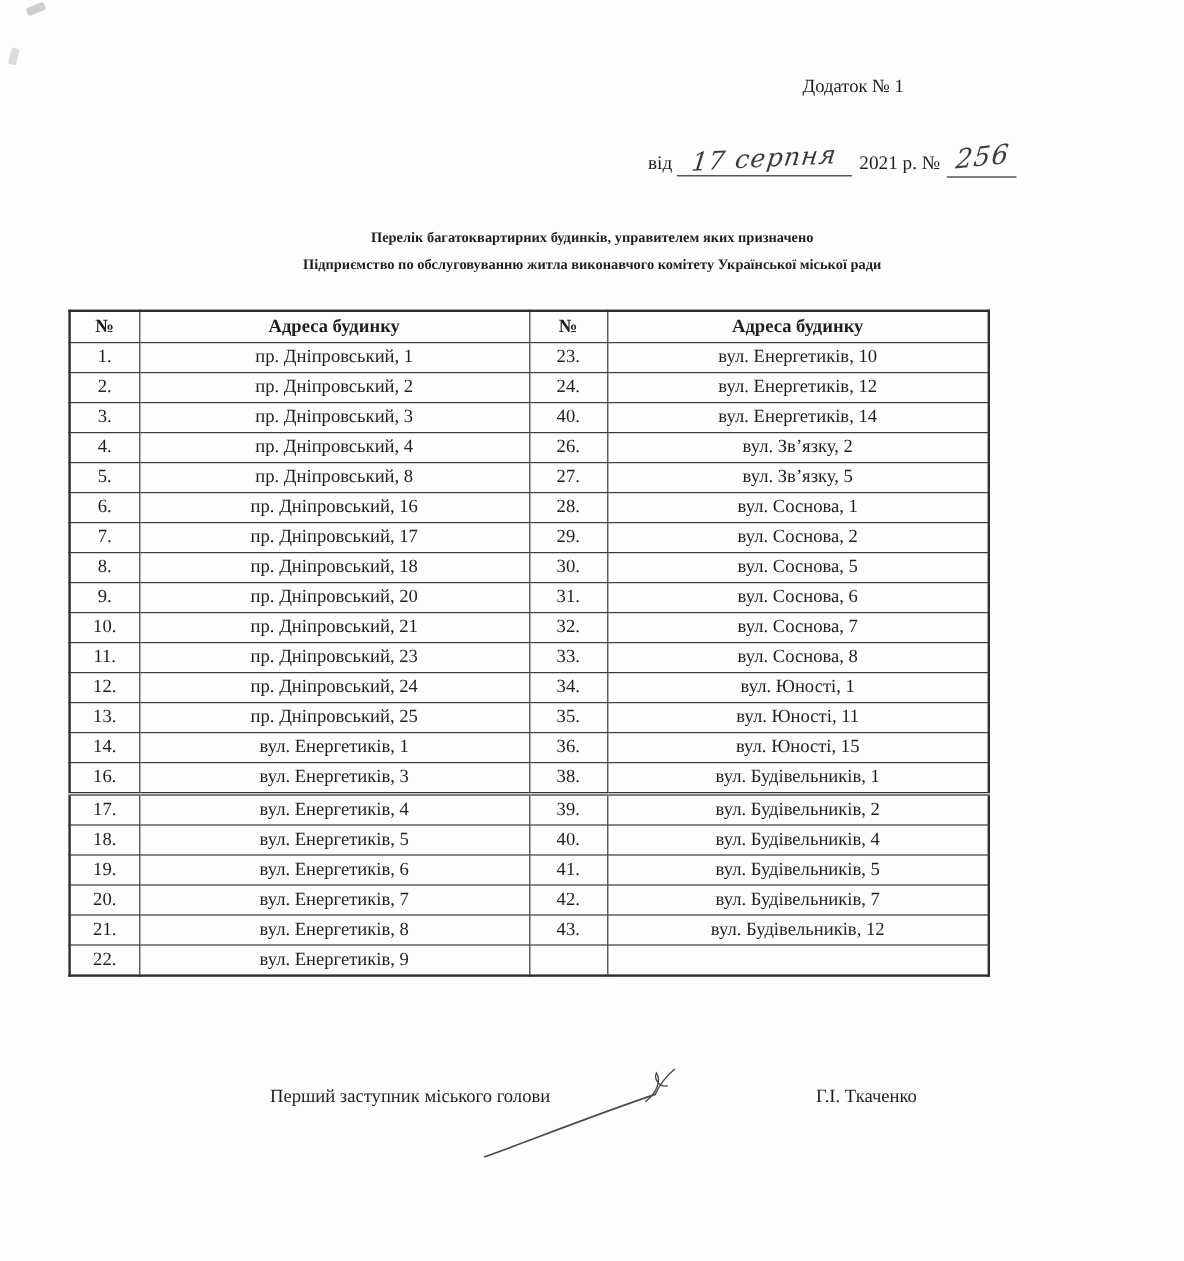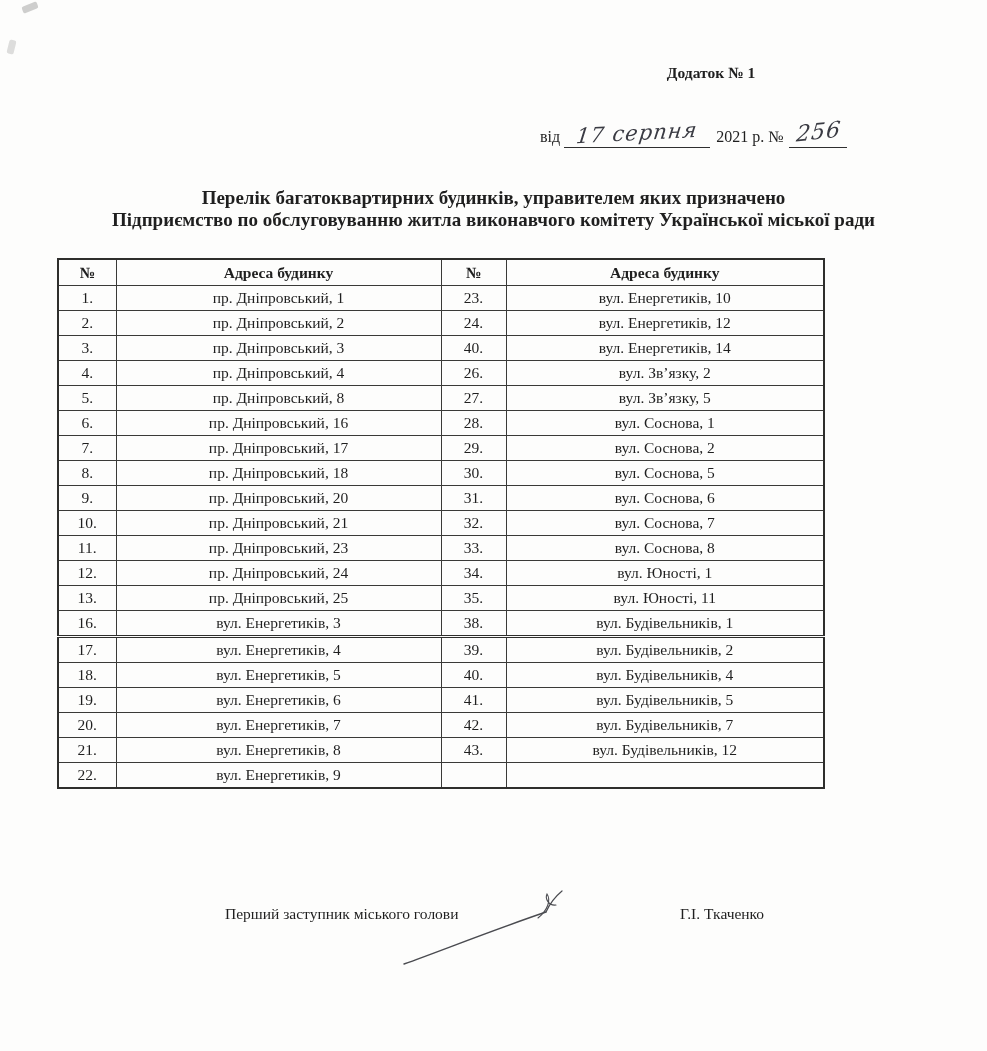--- a/index.html
+++ b/index.html
@@ -32,21 +32,20 @@
 
   
   .appendix-block {
     position: absolute;
     top: 60px;
     right: 50px;
     width: 452px;
     text-align: center;
     font-size: 15.5px;
     line-height: 1.7;
-    font-weight: bold;
   }
 
   
   .date-line {
     position: absolute;
     top: 124px;
     left: 540px;
     font-size: 16px;
     white-space: nowrap;
   }
@@ -73,21 +72,21 @@
   .handwriting.hw-num { font-size: 22px; transform: rotate(-6deg) skewX(-12deg) translateY(-3px); }
 
   
   .doc-title {
     position: absolute;
     top: 187px;
     left: 0;
     width: 100%;
     text-align: center;
     font-weight: bold;
-    font-size: 19px;
+    font-size: 12px;
     line-height: 22px;
   }
 
   
   table.address-table {
     position: absolute;
     left: 57px;
     top: 258px;
     width: 766px;
     border-collapse: collapse;
@@ -240,20 +239,26 @@
         <td>34.</td>
         <td>вул. Юності, 1</td>
       </tr>
       <tr>
         <td>13.</td>
         <td>пр. Дніпровський, 25</td>
         <td>35.</td>
         <td>вул. Юності, 11</td>
       </tr>
       <tr>
+        <td>14.</td>
+        <td>вул. Енергетиків, 1</td>
+        <td>36.</td>
+        <td>вул. Юності, 15</td>
+      </tr>
+      <tr>
         <td>16.</td>
         <td>вул. Енергетиків, 3</td>
         <td>38.</td>
         <td>вул. Будівельників, 1</td>
       </tr>
       <tr class="seam">
         <td>17.</td>
         <td>вул. Енергетиків, 4</td>
         <td>39.</td>
         <td>вул. Будівельників, 2</td>

